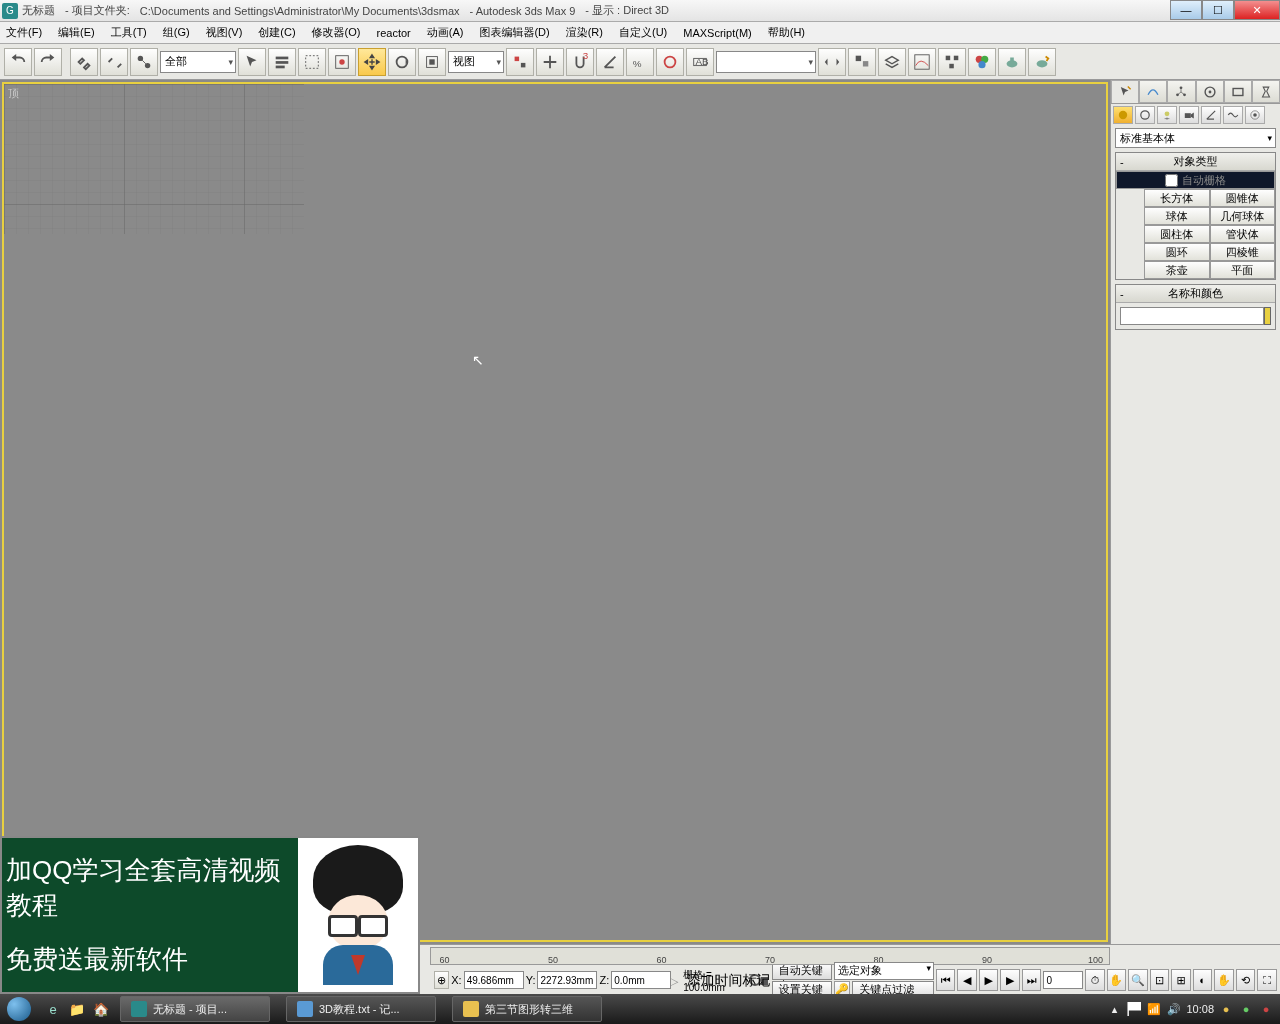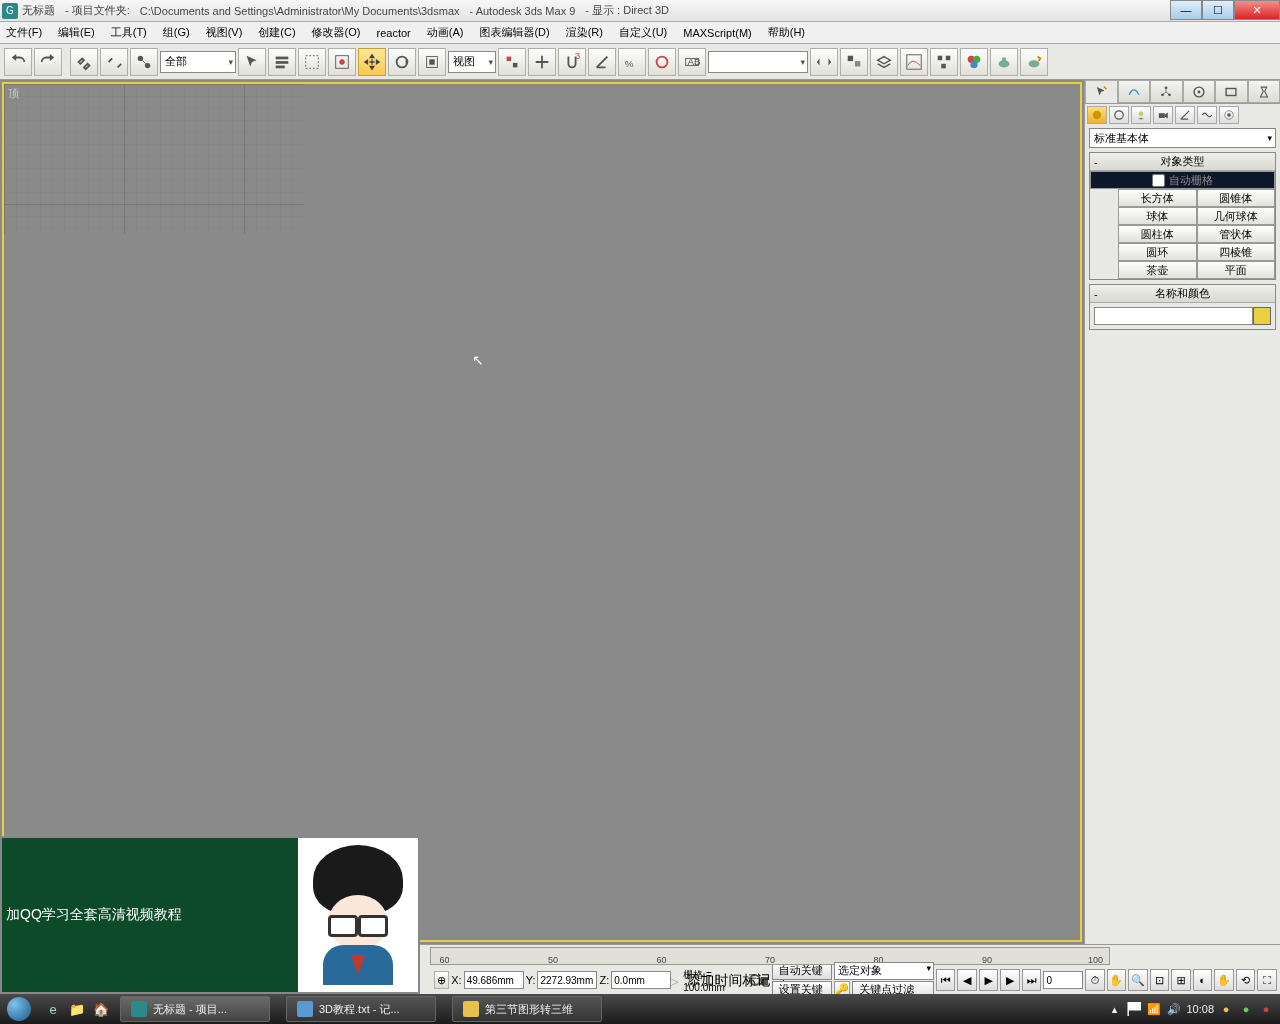--- a/index.html
+++ b/index.html
@@ -31,21 +31,21 @@
 
 
 .workspace { position:absolute; top:80px; left:0; right:0; bottom:80px; display:flex; }
 .viewport-area { flex:1; position:relative; background:#8a8a8a; }
 .viewport { position:absolute; inset:2px; border:2px solid #e8d040; background:#8a8a8a; }
 .vp-label { position:absolute; top:2px; left:4px; color:#ccc; font-size:11px; }
 .grid-canvas { position:absolute; inset:0; }
 .cursor { position:absolute; left:468px; top:268px; color:#fff; font-size:14px; }
 
 
-.cmdpanel { width:196px; background:#e8e8e4; border-left:1px solid #999; display:flex; flex-direction:column; }
+.cmdpanel { width:170px; background:#e8e8e4; border-left:1px solid #999; display:flex; flex-direction:column; }
 .cmd-tabs { height:24px; display:flex; border-bottom:1px solid #999; }
 .cmd-tab { flex:1; border:1px solid #aaa; background:linear-gradient(#f4f4f0,#dcdcd4); display:flex; align-items:center; justify-content:center; }
 .cmd-tab.active { background:#e8e8e4; border-bottom:none; }
 .sub-tabs { height:22px; display:flex; padding:2px; gap:2px; }
 .sub-tab { width:20px; height:18px; border:1px solid #aaa; background:linear-gradient(#fefefe,#ddd); display:flex; align-items:center; justify-content:center; }
 .sub-tab.active { background:linear-gradient(#ffe070,#f0b030); }
 .panel-dd { margin:2px 4px; height:20px; border:1px solid #888; background:#fff; display:flex; align-items:center; padding:0 4px; position:relative; }
 .panel-dd::after { content:"▾"; position:absolute; right:3px; font-size:9px; }
 .rollout { margin:2px 4px; border:1px solid #888; }
 .rollout-head { height:18px; background:linear-gradient(#f0f0ec,#d8d8d0); display:flex; align-items:center; justify-content:center; border-bottom:1px solid #aaa; position:relative; font-size:11px; }
@@ -73,21 +73,21 @@
 .nav-btn { width:22px; height:22px; border:1px solid #999; background:linear-gradient(#fefefe,#ddd); display:flex; align-items:center; justify-content:center; }
 .sel-dd { width:100px; height:18px; border:1px solid #888; background:#fff; padding:0 3px; font-size:11px; position:relative; }
 .sel-dd::after{content:"▾"; position:absolute; right:2px; font-size:9px;}
 .frame-input { width:40px; height:18px; border:1px solid #888; background:#fff; font-size:10px; padding:0 2px;}
 .addtime { font-size:14px; padding:0 4px; }
 
 
 .overlay { position:absolute; left:0; bottom:30px; width:420px; height:158px; display:flex; background:#1a1a1a; border:2px solid #888; z-index:50; }
 .overlay-left { flex:1; background:#0d4a2a; color:#fff; padding:6px 4px; display:flex; flex-direction:column; justify-content:space-around; }
 .overlay-left .qq { font-size:28px; font-weight:bold; letter-spacing:1px; }
-.overlay-left .line { font-size:14px; }
+.overlay-left .line { font-size:26px; }
 .overlay-right { width:120px; background:#fff; display:flex; align-items:center; justify-content:center; }
 .avatar { width:110px; height:140px; position:relative; }
 .avatar .hair { position:absolute; top:0; left:10px; width:90px; height:70px; background:#1a1a1a; border-radius:50% 50% 40% 40%; }
 .avatar .face { position:absolute; top:50px; left:25px; width:60px; height:55px; background:#fce8d8; border-radius:50%; }
 .avatar .glasses { position:absolute; top:70px; left:25px; width:60px; height:16px; }
 .avatar .glasses::before,.avatar .glasses::after { content:""; position:absolute; width:24px; height:16px; border:3px solid #333; border-radius:4px; background:#fff; }
 .avatar .glasses::before { left:0; } .avatar .glasses::after { right:0; }
 .avatar .body { position:absolute; bottom:0; left:20px; width:70px; height:40px; background:#2a6a9a; border-radius:20px 20px 0 0; }
 .avatar .tie { position:absolute; bottom:10px; left:48px; width:0; height:0; border-left:7px solid transparent; border-right:7px solid transparent; border-top:20px solid #c0392b; }
 
@@ -207,21 +207,21 @@
         <circle cx="10" cy="10" r="6" fill="none" stroke="#555" stroke-width="2"></circle>
         <path d="M16 10l-2-3v6z" fill="#555"></path>
       </svg>
     </div>
   <div class="tbtn">
       <svg viewBox="0 0 20 20">
         <rect x="4" y="4" width="12" height="12" fill="none" stroke="#555"></rect>
         <rect x="7" y="7" width="6" height="6" fill="#555"></rect>
       </svg>
     </div>
-  <div class="dropdown" style="width:48px">
+  <div class="dropdown" style="width:56px">
       <span>视图</span>
     </div>
   <div class="tbtn">
       <svg viewBox="0 0 20 20">
         <rect x="4" y="4" width="5" height="5" fill="#c44"></rect>
         <rect x="11" y="11" width="5" height="5" fill="#555"></rect>
       </svg>
     </div>
   <div class="tbtn">
       <svg viewBox="0 0 20 20">
@@ -504,20 +504,21 @@
   </div>
   <div style="position:absolute;left:670px;bottom:4px;display:flex;align-items:center;gap:4px">
     <span style="color:#888">▷</span>
     <span class="addtime">添加时间标记</span>
   </div>
 </div>
 
 <div class="overlay">
   <div class="overlay-left">
     <div class="line">加QQ学习全套高清视频教程</div>
+    <div class="line">免费送最新软件</div>
   </div>
   <div class="overlay-right">
     <div class="avatar">
       <div class="hair"></div>
         <div class="face"></div>
         <div class="glasses"></div>
         <div class="body"></div>
         <div class="tie"></div>
     </div>
   </div>

